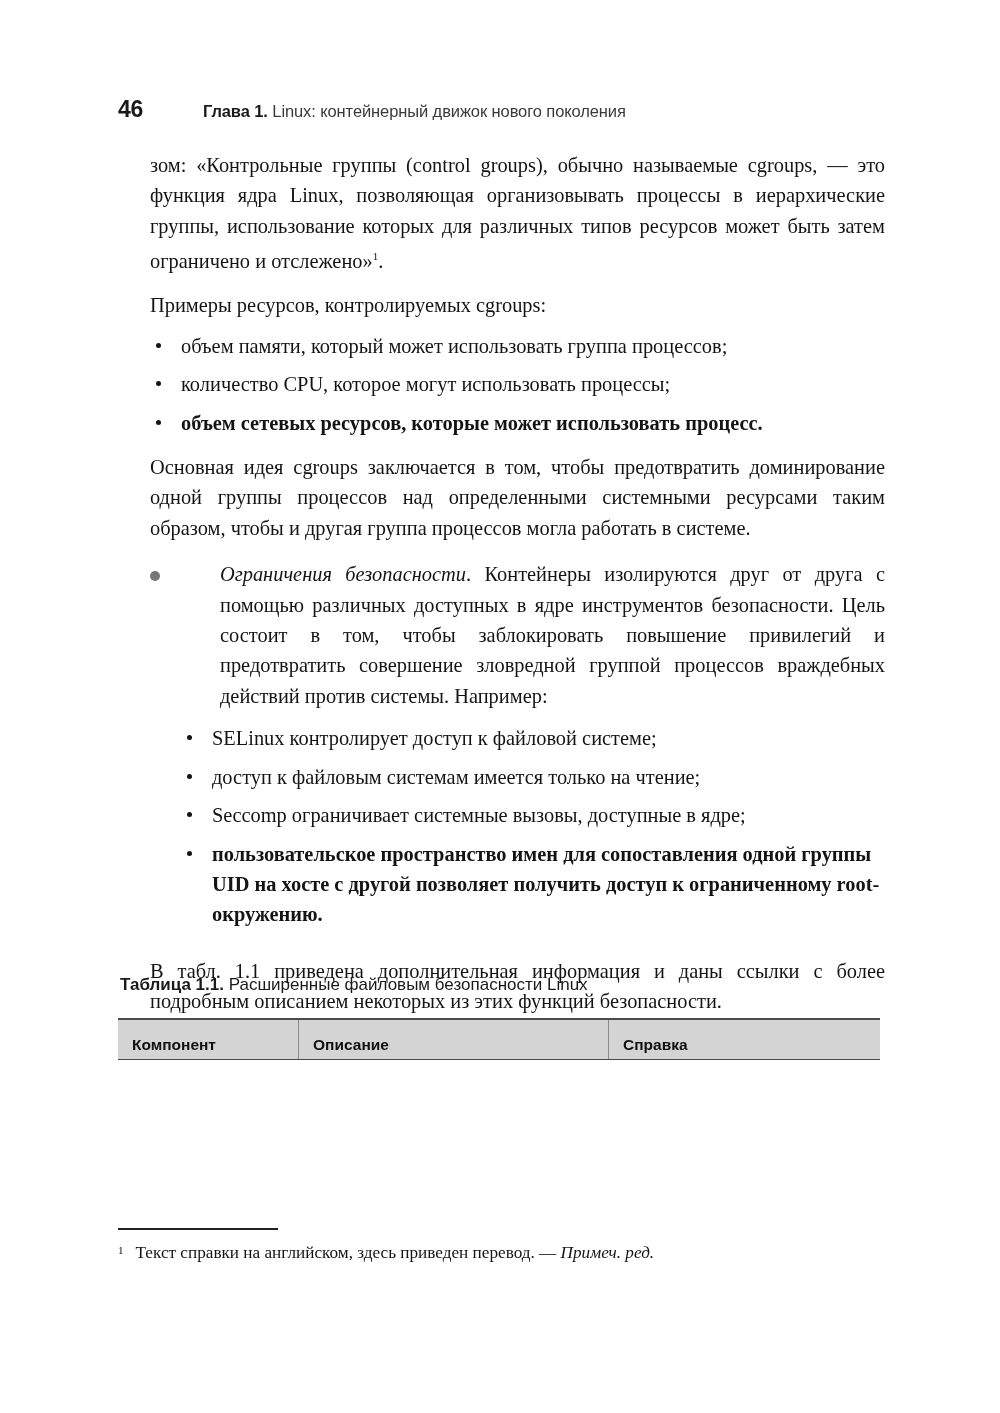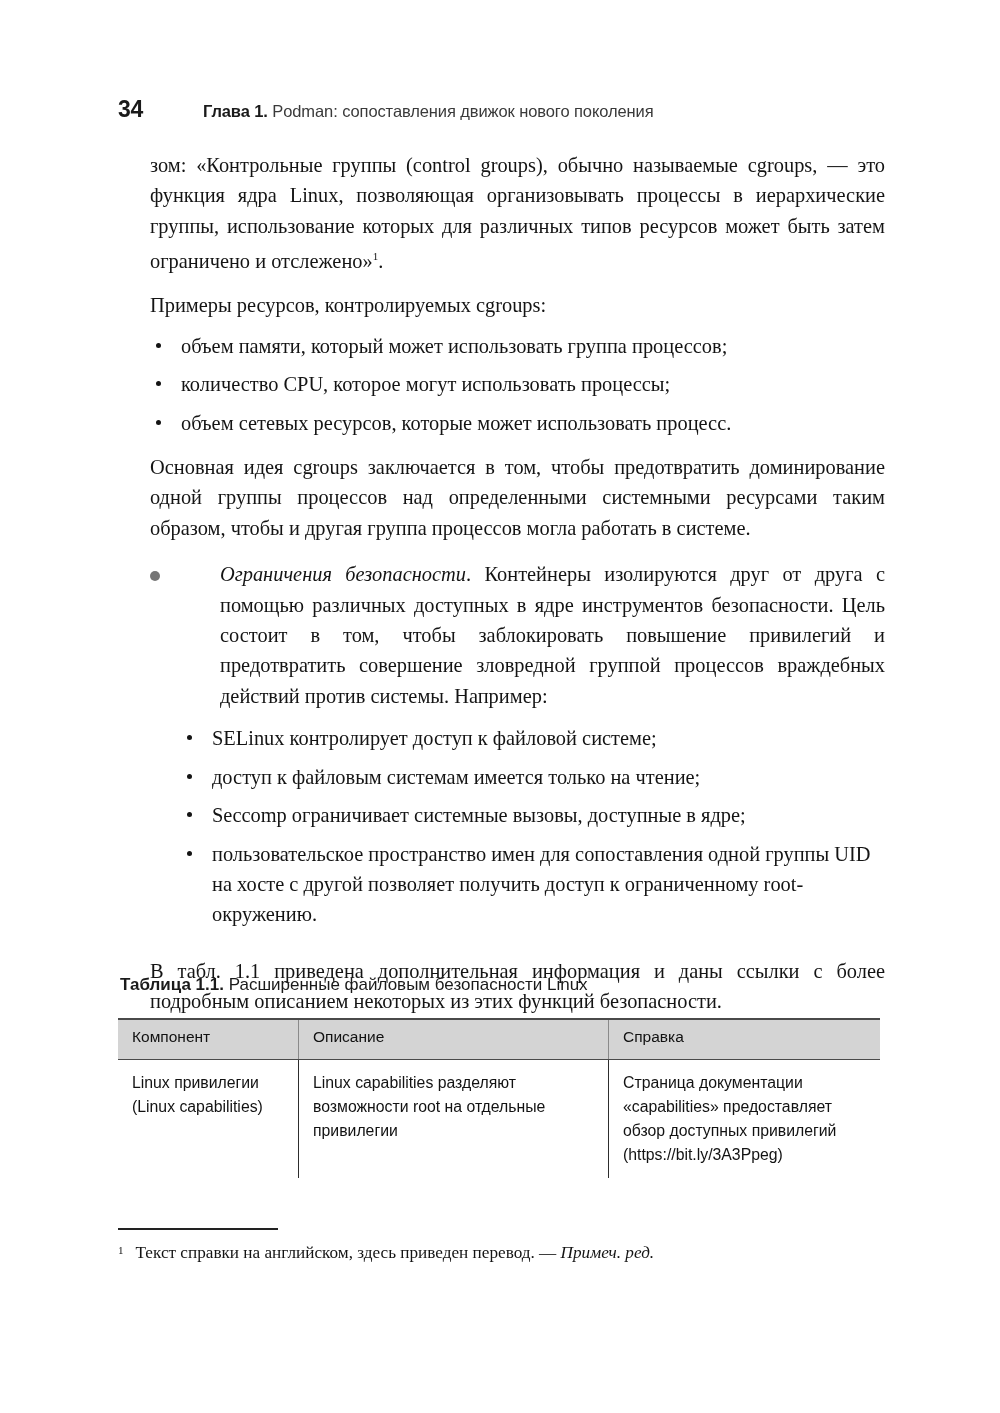--- a/index.html
+++ b/index.html
@@ -80,21 +80,21 @@
     padding: 0;
   }
   ul.sublist li {
     position: relative;
     padding-left: 31px;
     margin-bottom: 8px;
     font-size: 20.4px;
     line-height: 30.4px;
     color: #141414;
   }
-  ul.sublist li:last-child { margin-bottom: 0; }
+  ul.sublist li:last-child { margin-bottom: 0; font-weight: bold; }
   ul.sublist li .dot {
     position: absolute;
     left: 6px;
     top: 12px;
     width: 5px;
     height: 5px;
     background: #141414;
     border-radius: 50%;
   }
 
@@ -150,23 +150,23 @@
   }
   .tbl-head {
     display: flex;
     background: #d4d4d4;
     height: 40px;
     border-bottom: 1.5px solid #4a4a4a;
     box-sizing: border-box;
   }
   .tbl-head .cell {
     font-size: 15.5px;
-    font-weight: normal;
+    font-weight: bold;
     color: #111111;
-    padding: 8px 0 0 14px;
+    padding: 16px 0 0 14px;
     box-sizing: border-box;
   }
   .tbl-head .cell.c1 { width: 180px; }
   .tbl-head .cell.c2 { width: 310px; border-left: 1.5px solid #8a8a8a; }
   .tbl-head .cell.c3 { width: 272px; border-left: 1.5px solid #8a8a8a; }
 
   .tbl-body {
     display: flex;
     min-height: 118px;
   }
@@ -215,22 +215,22 @@
     padding-top: 2px;
   }
   .footnote .fn-text em { font-style: italic; }
 </style>
 </head>
 <body>
 
 <div class="page">
 
   <div class="runhead">
-    <span class="folio">34</span>
-    <span class="runhead-title"><b>Глава 1.</b> <span>Podman: сопоставления движок нового поколения</span></span>
+    <span class="folio">46</span>
+    <span class="runhead-title"><b>Глава 1.</b> <span>Linux: контейнерный движок нового поколения</span></span>
   </div>
 
   <div class="content">
 
     <p class="body"><span>зом: «Контрольные группы (control groups), обычно называемые cgroups, — это функция ядра Linux, позволяющая организовывать процессы в иерархические группы, использование которых для различных типов ресурсов может быть затем ограничено и отслежено»</span><sup style="font-size:11px">1</sup><span>.</span></p>
 
     <p class="body gap">Примеры ресурсов, контролируемых cgroups:</p>
 
     <ul class="sublist">
       <li><span class="dot"></span><span>объем памяти, который может использовать группа процессов;</span></li>
@@ -260,25 +260,20 @@
     <span>Расширенные файловым безопасности Linux</span>
   </div>
 
   <div class="tbl">
     <div class="tbl-top-rule"></div>
     <div class="tbl-head">
       <div class="cell c1">Компонент</div>
       <div class="cell c2">Описание</div>
       <div class="cell c3">Справка</div>
     </div>
-    <div class="tbl-body">
-      <div class="cell c1">Linux привилегии (Linux capabilities)</div>
-      <div class="cell c2">Linux capabilities разделяют возможности root на отдельные привилегии</div>
-      <div class="cell c3">Страница документации «capabilities» предоставляет обзор доступных привилегий (https://bit.ly/3A3Ppeg)</div>
-    </div>
   </div>
 
   <div class="footnote">
     <div class="rule"></div>
     <div class="fn-line">
       <span class="fn-mark">1</span>
       <span class="fn-text"><span>Текст справки на английском, здесь приведен перевод. — </span><em>Примеч. ред.</em></span>
     </div>
   </div>
 

